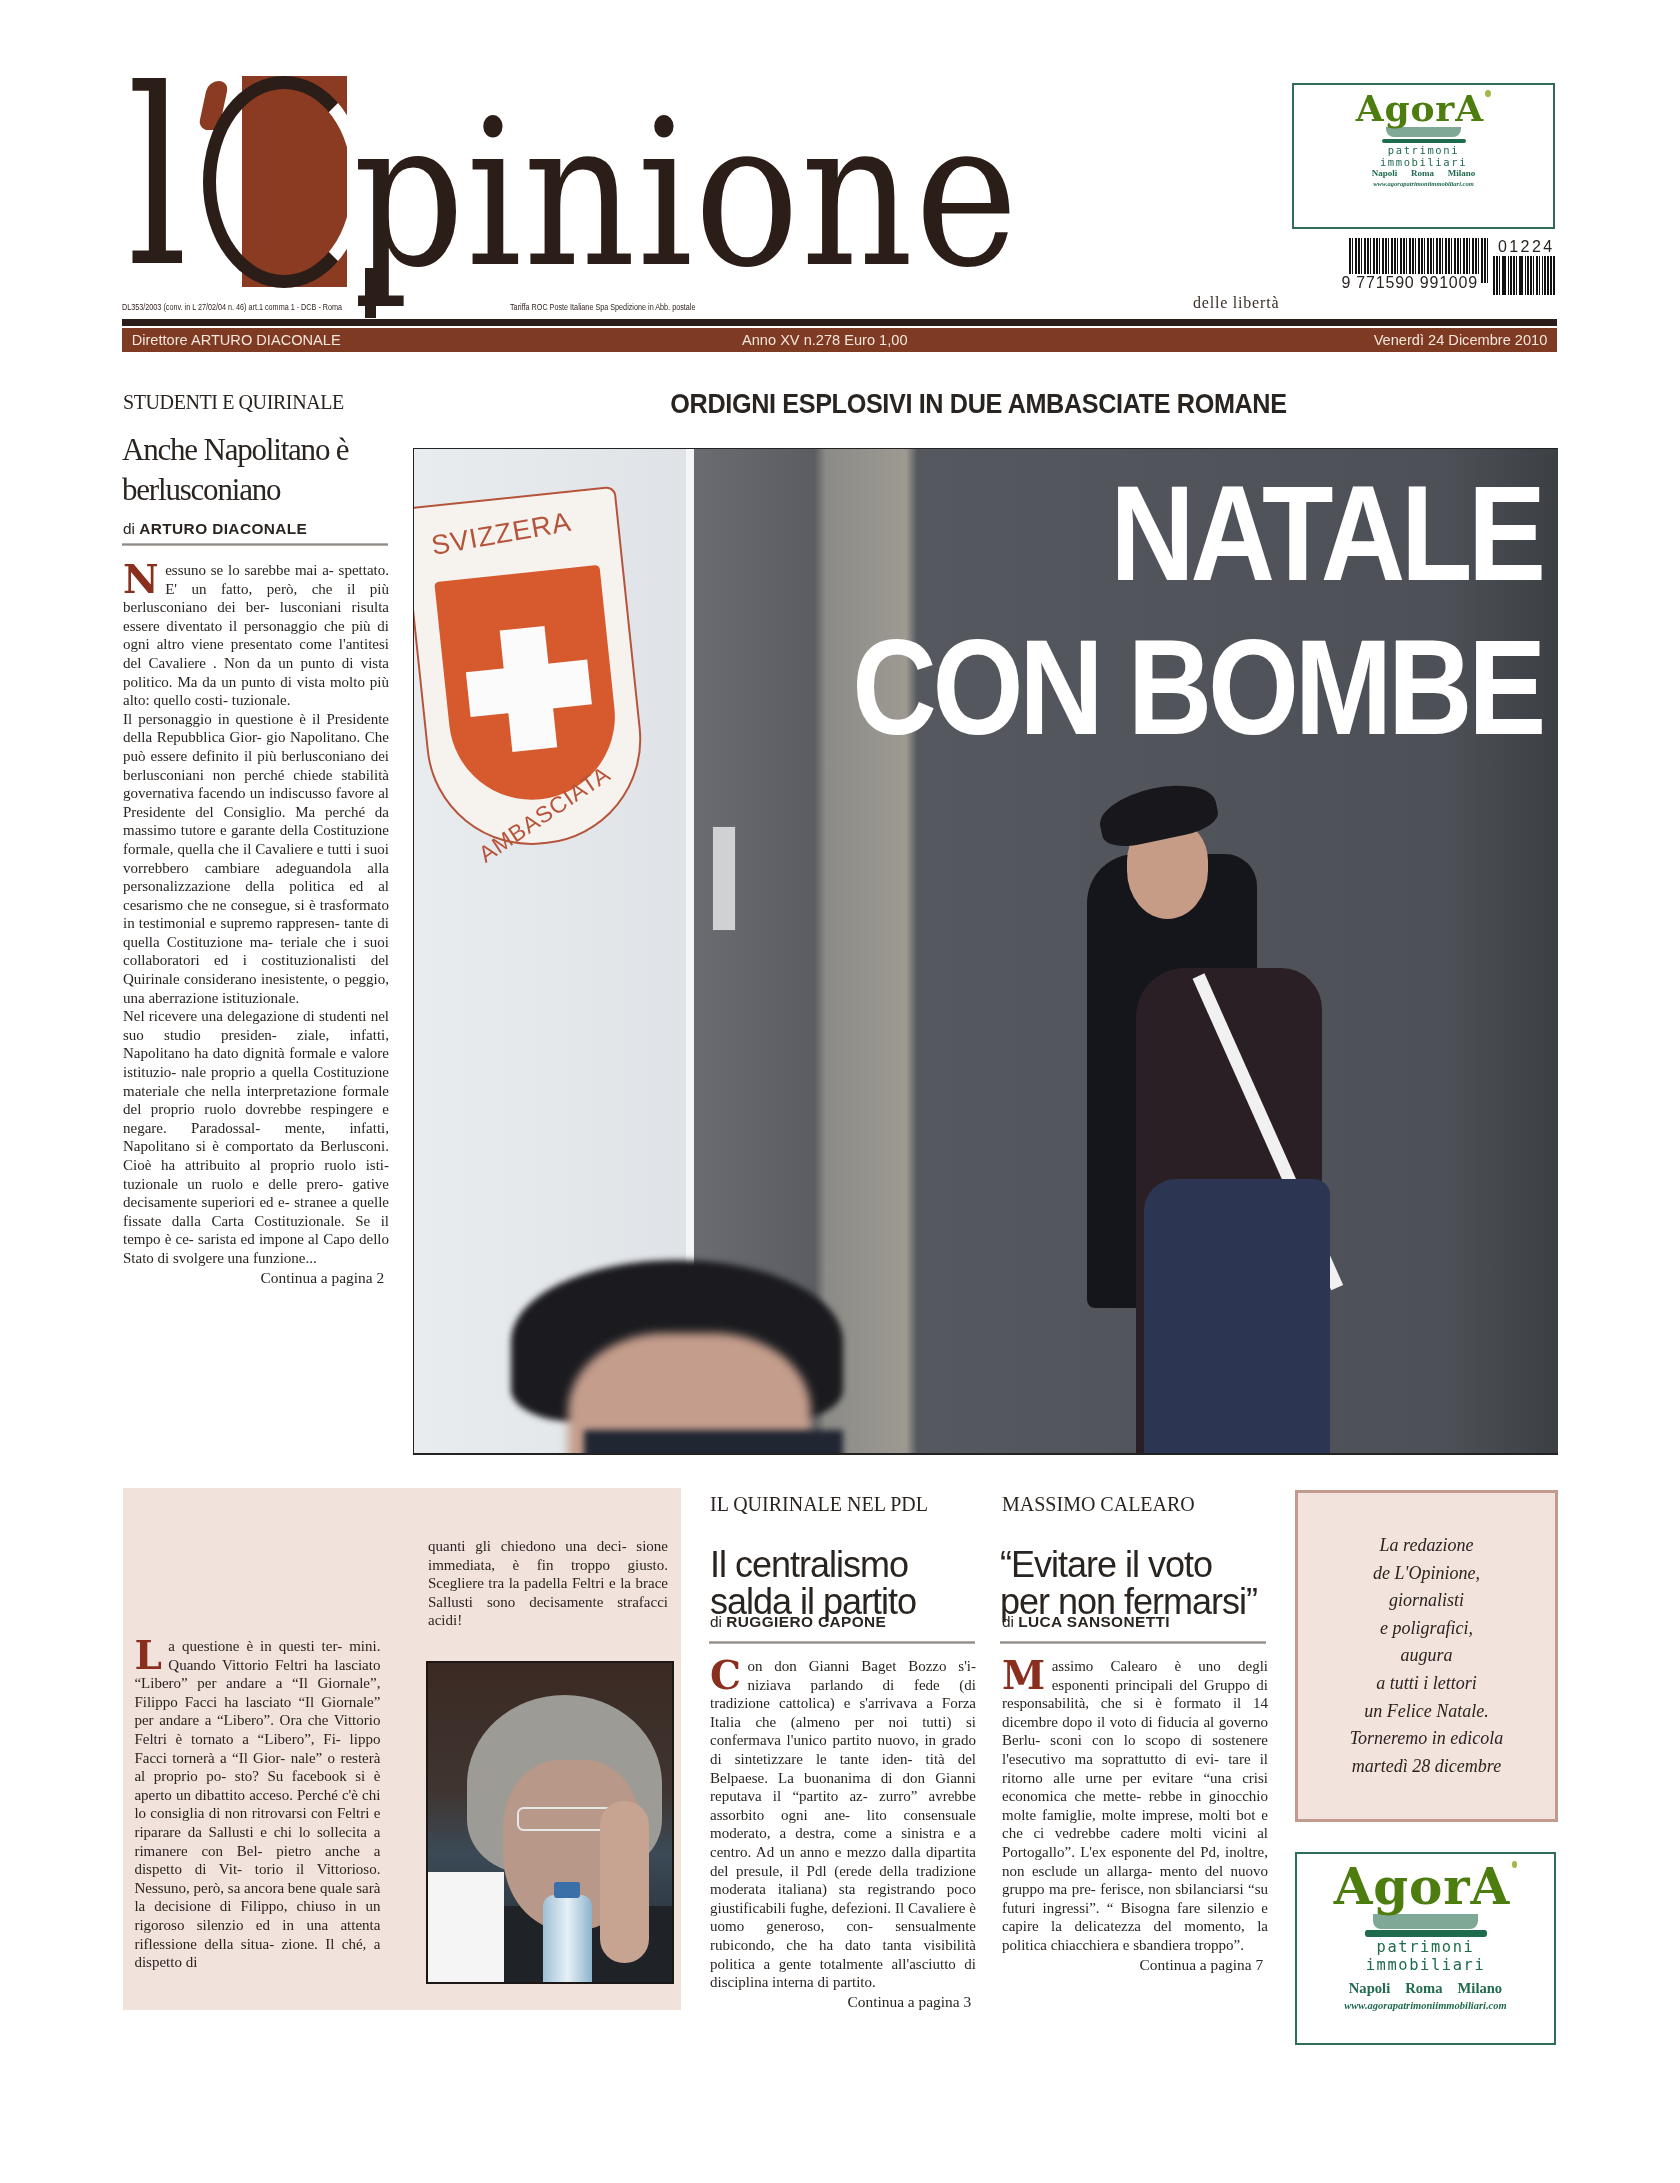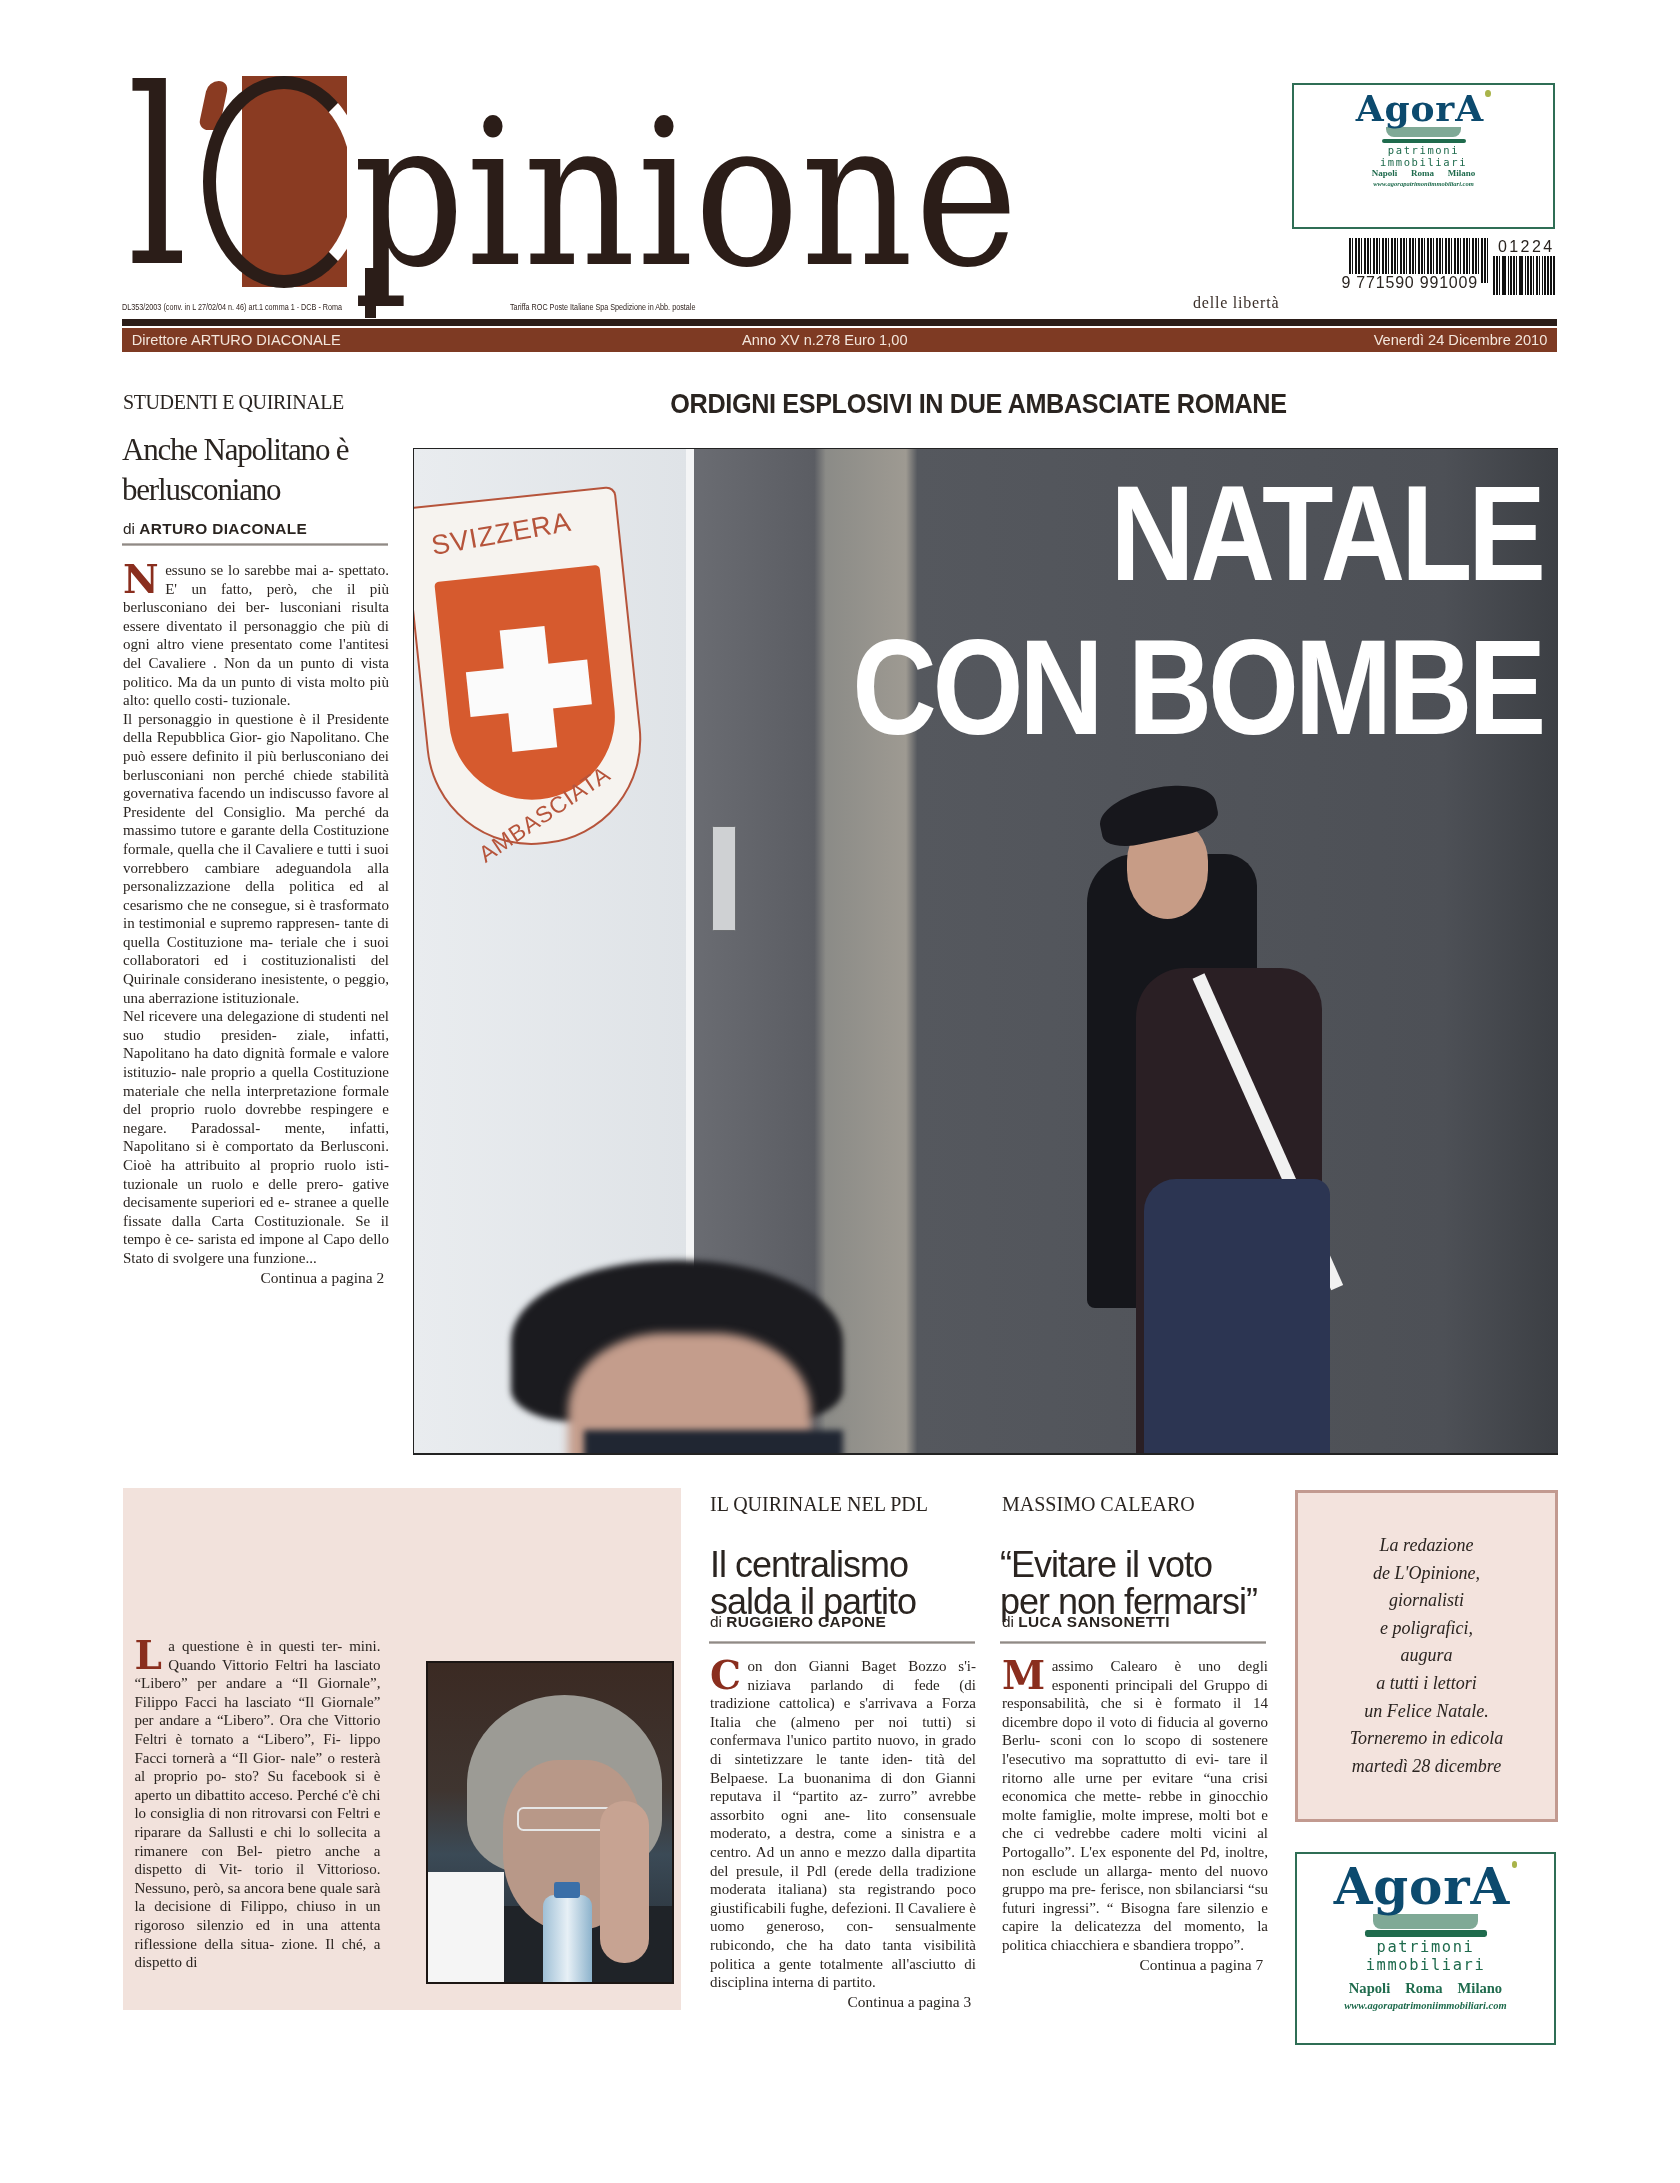--- a/index.html
+++ b/index.html
@@ -21,21 +21,21 @@
   .rule-dark { position: absolute; left: 122px; top: 319px; width: 1435px; height: 6.5px; background: #2b1d18; }
   .infobar { position: absolute; left: 122px; top: 328px; width: 1435px; height: 24px; background: #7e3a23; color: #f3e6dc; font-family: "Liberation Sans", sans-serif; font-size: 14.6px; line-height: 24px; }
   .infobar .left { position: absolute; left: 9.7px; }
   .infobar .mid { position: absolute; left: 620px; }
   .infobar .right { position: absolute; right: 9.7px; }
 
   
   .ad-box { position: absolute; border: 2.4px solid #2f6e55; background: #fff; text-align: center; color: #1f6b4d; }
   .ad-top { left: 1292px; top: 83px; width: 263px; height: 146px; }
   .ad-bottom { left: 1295px; top: 1852px; width: 261px; height: 193px; }
-  .agora-word { font-family: "DejaVu Serif", serif; font-weight: bold; color: #0c4a6e; letter-spacing: 0.8px; }
+  .agora-word { font-family: "DejaVu Serif", serif; font-weight: bold; color: #4d7c0f; letter-spacing: 0.8px; }
   .agora-dot { display: inline-block; width: 5.7px; height: 7.3px; background: #a9b44a; border-radius: 50%; vertical-align: top; margin-left: 1.6px; }
   .agora-cap { margin: 1.6px auto; background: #7fa996; border-radius: 0 0 8px 8px; }
   .agora-bar { margin: 1.6px auto; background: #1f6b4d; border-radius: 2.4px; }
   .agora-sub { font-family: "DejaVu Sans Mono", monospace; color: #1f6b4d; letter-spacing: 1.6px; }
   .agora-cities { font-family: "Liberation Serif", serif; font-weight: bold; color: #1f6b4d; word-spacing: 11.4px; }
   .agora-url { font-family: "Liberation Serif", serif; font-style: italic; font-weight: bold; color: #1f6b4d; }
 
   .ad-top .agora-word { font-size: 36px; line-height: 36px; margin-top: 4.9px; }
   .ad-top .agora-cap { width: 75px; height: 9.7px; }
   .ad-top .agora-bar { width: 84px; height: 4px; }
@@ -210,20 +210,21 @@
   <div class="fg-collar"></div>
   <div class="headline-overlay hl-1">NATALE</div>
   <div class="headline-overlay hl-2">CON BOMBE</div>
 </div>
 
 <div class="contro-box">
   <div class="bodytext contro-body-left">
     <span class="dropcap">L</span>
     <span>a questione è in questi ter- mini. Quando Vittorio Feltri ha lasciato “Libero” per andare a “Il Giornale”, Filippo Facci ha lasciato “Il Giornale” per andare a “Libero”. Ora che Vittorio Feltri è tornato a “Libero”, Fi- lippo Facci tornerà a “Il Gior- nale” o resterà al proprio po- sto? Su facebook si è aperto un dibattito acceso. Perché c'è chi lo consiglia di non ritrovarsi con Feltri e riparare da Sallusti e chi lo sollecita a rimanere con Bel- pietro anche a dispetto di Vit- torio il Vittorioso. Nessuno, però, sa ancora bene quale sarà la decisione di Filippo, chiuso in un rigoroso silenzio ed in una attenta riflessione della situa- zione. Il ché, a dispetto di</span>
   </div>
+  <div class="bodytext contro-body-right">quanti gli chiedono una deci- sione immediata, è fin troppo giusto. Scegliere tra la padella Feltri e la brace Sallusti sono decisamente strafacci acidi!</div>
   <div class="contro-photo">
     <div class="cp-shirt"></div>
     <div class="cp-hair"></div>
     <div class="cp-face"></div>
     <div class="cp-glasses"></div>
     <div class="cp-hand"></div>
     <div class="cp-laptop"></div>
     <div class="cp-bottle"></div>
     <div class="cp-cap"></div>
   </div>

